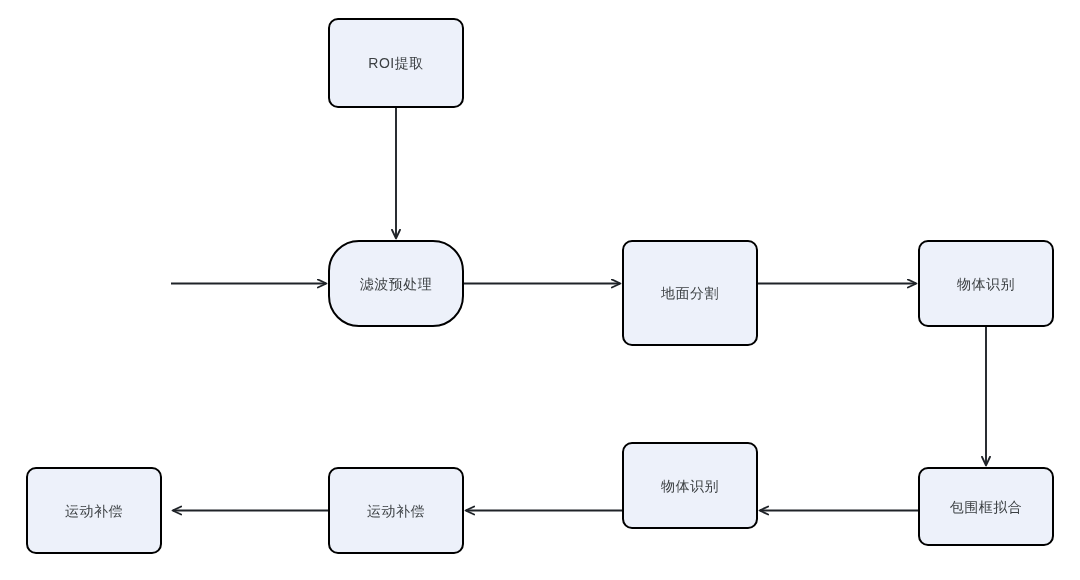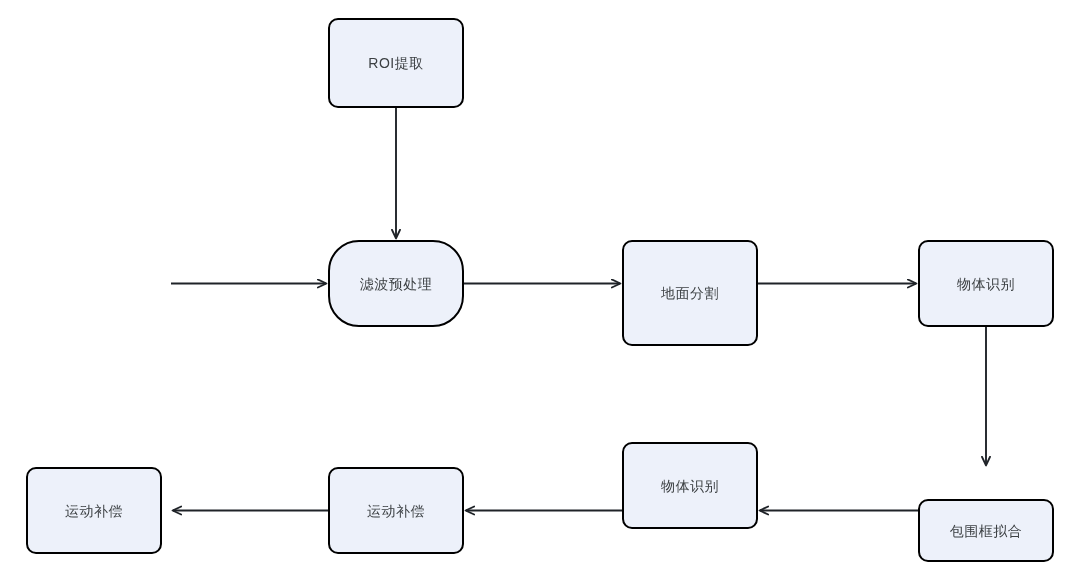--- a/index.html
+++ b/index.html
@@ -87,21 +87,21 @@
   </div>
 
   <div class="node" style="left:622px; top:240px; width:136px; height:106px;">
     <span class="node-label">地面分割</span>
   </div>
 
   <div class="node" style="left:918px; top:240px; width:136px; height:87px;">
     <span class="node-label">物体识别</span>
   </div>
 
-  <div class="node" style="left:918px; top:467px; width:136px; height:63px;margin-top:32px;">
+  <div class="node" style="left:918px; top:467px; width:136px; height:79px;">
     <span class="node-label">包围框拟合</span>
   </div>
 
   <div class="node" style="left:622px; top:442px; width:136px; height:87px;">
     <span class="node-label">物体识别</span>
   </div>
 
   <div class="node" style="left:328px; top:467px; width:136px; height:87px;">
     <span class="node-label">运动补偿</span>
   </div>

